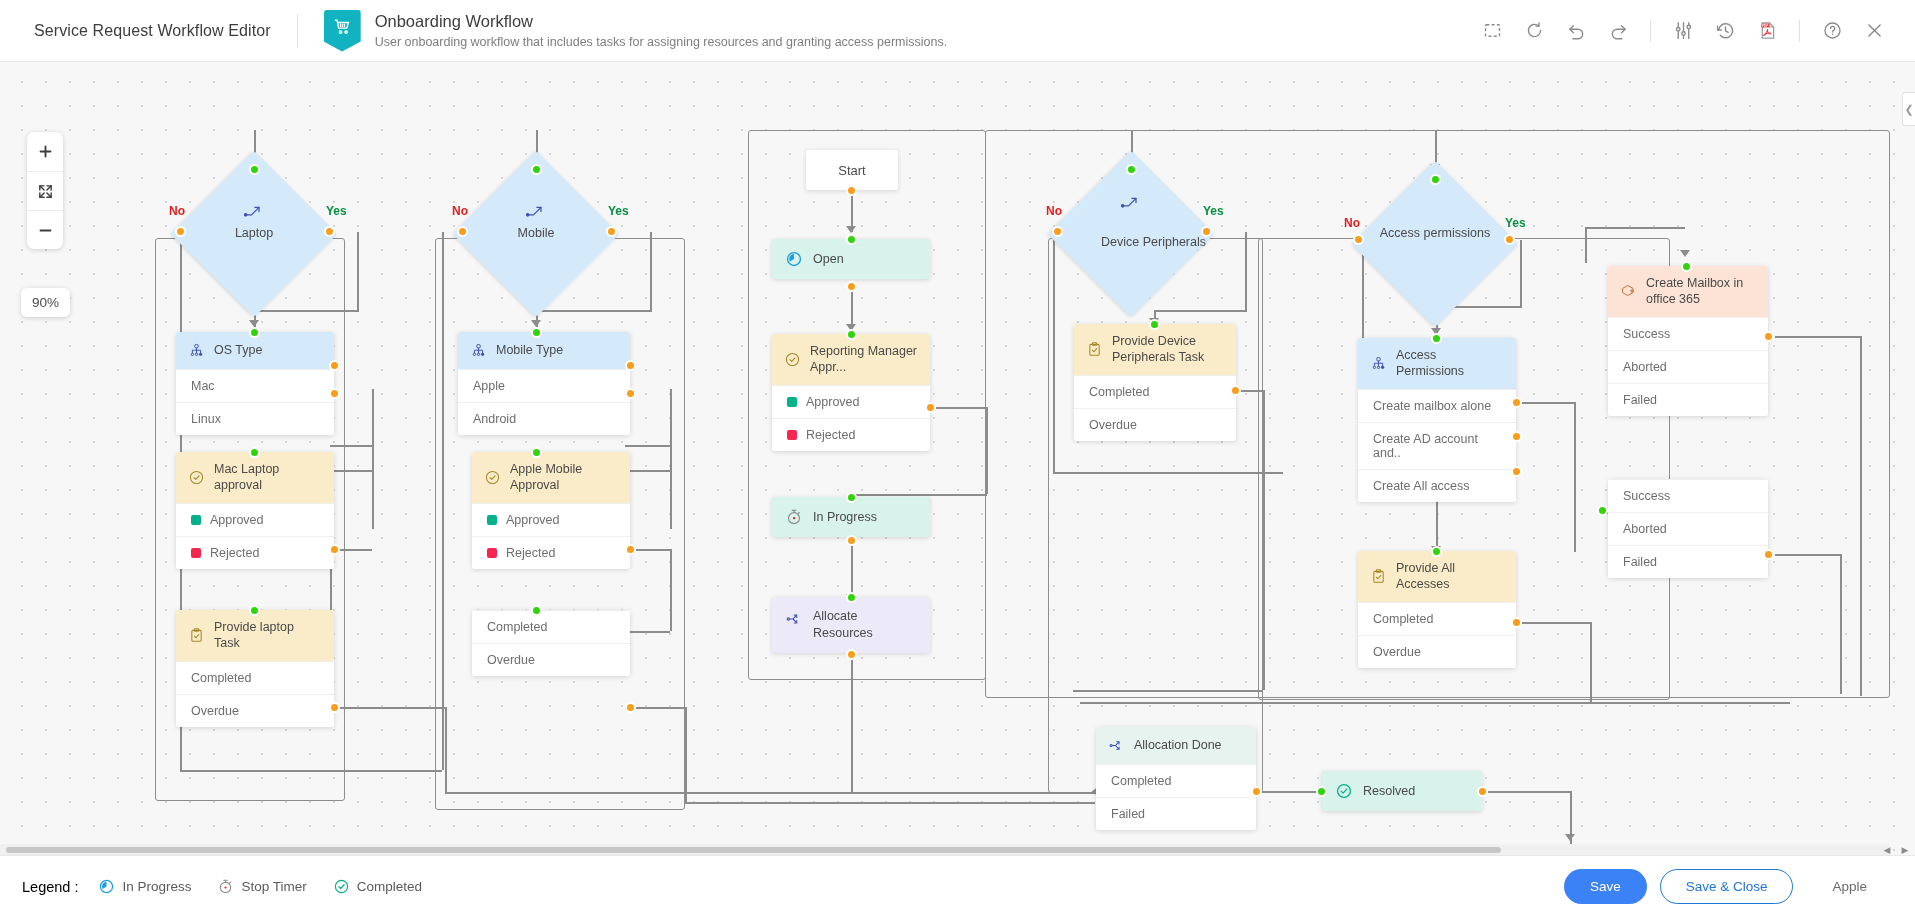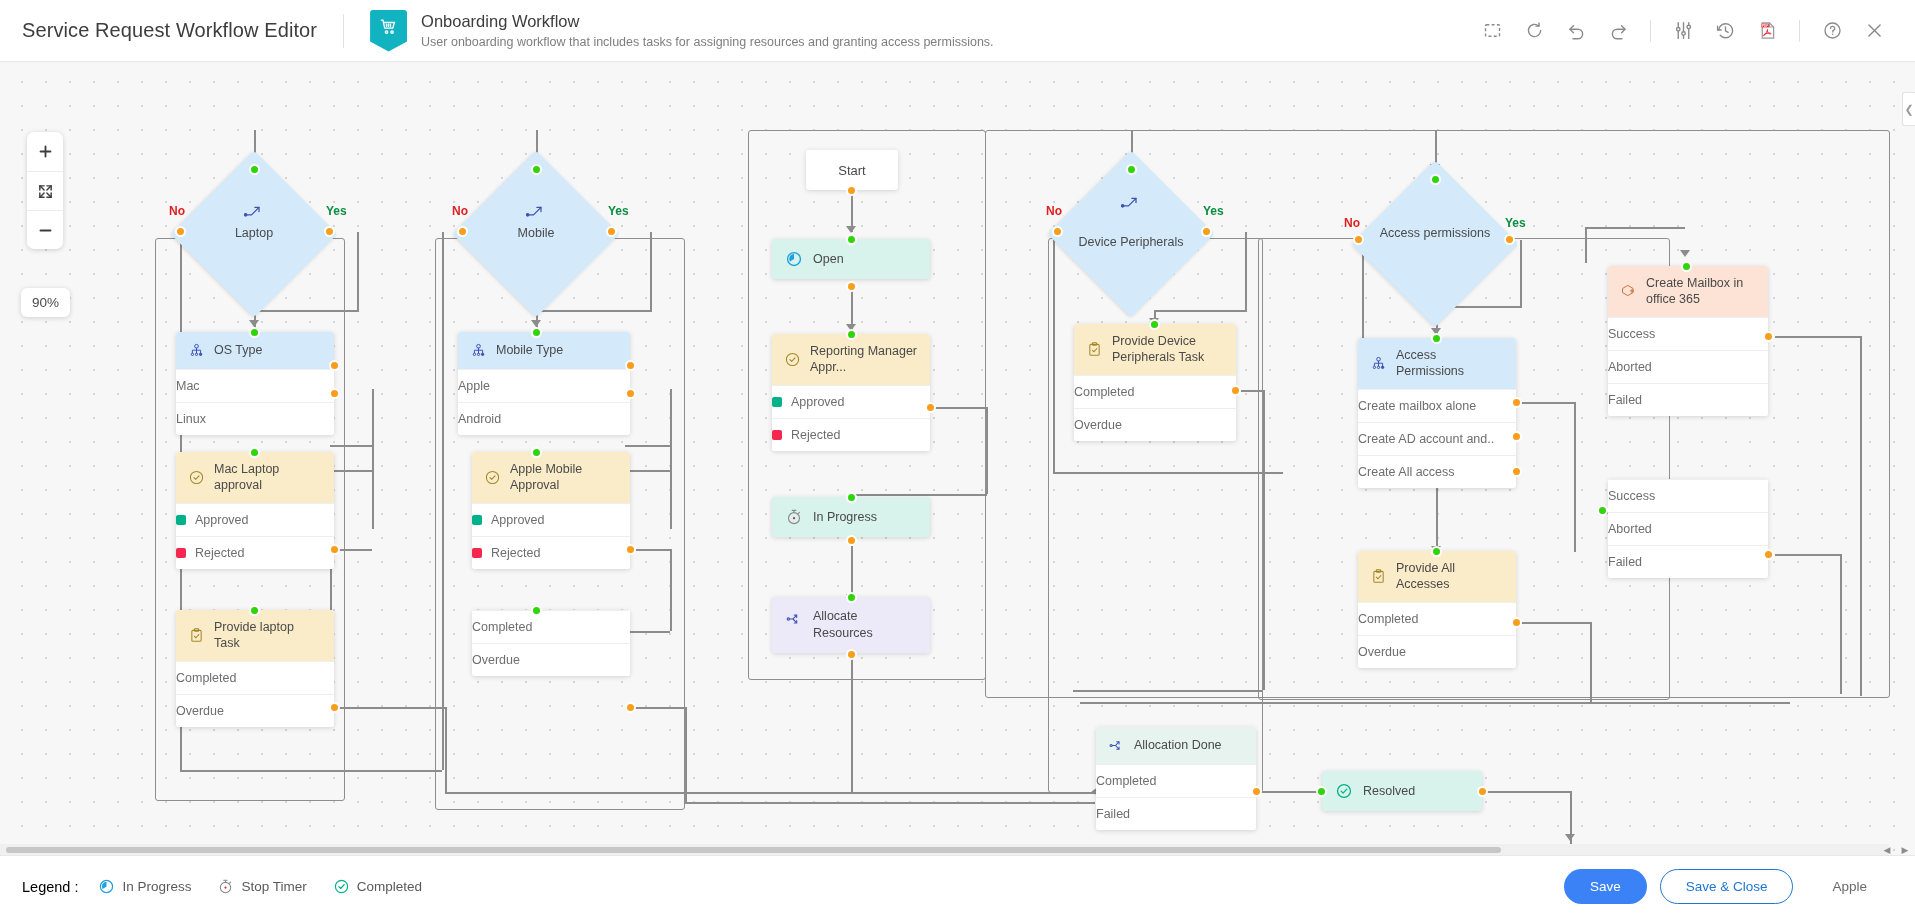--- a/index.html
+++ b/index.html
@@ -10,21 +10,21 @@
     color:#3c3c3c;
     -webkit-font-smoothing:antialiased;
   }
 
   
   .header {
     height:62px; display:flex; align-items:center;
     background:#ffffff; border-bottom:1px solid #e8e8e8;
     padding:0 22px; position:relative; z-index:40;
   }
-  .app-title { font-size:20px; color:#3d3d3d; letter-spacing:.1px; }
+  .app-title { font-size:16px; color:#3d3d3d; letter-spacing:.1px;margin-left:12px; }
   .hdr-sep { width:1px; height:34px; background:#e2e2e2; margin:0 26px; }
   .wf-badge {
     width:37px; height:42px; background:#12b3c0; position:relative;
     clip-path: polygon(0 0, 100% 0, 100% 76%, 50% 100%, 0 76%);
     display:flex; align-items:flex-start; justify-content:center; padding-top:7px;
     border-radius:3px 3px 0 0; flex:none;
   }
   .wf-badge svg { width:19px; height:19px; }
   .wf-text { margin-left:14px; }
   .wf-name { font-size:16.5px; color:#3d3d3d; line-height:1.25; }
@@ -94,21 +94,21 @@
   
   .card {
     position:absolute; background:#fff; border-radius:3px;
     box-shadow:0 1px 5px rgba(0,0,0,.15); overflow:hidden; font-size:12.5px;
   }
   .card-hd { display:flex; align-items:center; gap:9px; padding:10px 12px; line-height:1.25; }
   .card-hd .ico { flex:none; display:flex; align-items:center; }
   .card-hd .ico svg { width:17px; height:17px; }
   .card-hd .txt { color:#4a4a4a; font-size:12.5px; }
   .card-row {
-    padding:9px 0; color:#6e6e6e; border-top:1px solid #efefef;
+    padding:9px 15px; color:#6e6e6e; border-top:1px solid #efefef;
     display:flex; align-items:center; gap:9px; background:#fff; font-size:12.5px;
   }
   .sw { width:10px; height:10px; border-radius:2px; flex:none; }
   .hd-blue { background:#d4eafb; }
   .hd-tan  { background:#faecc8; }
   .hd-peach{ background:#fce3d6; }
   .hd-mint { background:#d8f2ec; }
   .hd-lav  { background:#ece9f8; }
 
   
@@ -396,21 +396,21 @@
     <div class="port orange" style="left:606px; top:164px;"></div>
 
     <div class="diamond" style="left:1072px; top:113px;"></div>
     <div class="diamond-ico" style="left:1121px; top:132px;">
       <svg viewBox="0 0 24 20" fill="none" stroke="currentColor" stroke-width="1.5" stroke-linecap="round" stroke-linejoin="round">
         <path d="M2 14h7l9-9"></path>
           <path d="M13 5h5v5"></path>
           <circle cx="2" cy="14" r="1.4" fill="currentColor"></circle>
         </svg>
     </div>
-    <div class="diamond-lbl" style="left:1056px; top:173px;">Device Peripherals</div>
+    <div class="diamond-lbl" style="left:1056px; top:173px;text-align:right;">Device Peripherals</div>
     <div class="branch-lbl branch-no" style="left:1046px; top:142px;">No</div>
     <div class="branch-lbl branch-yes" style="left:1203px; top:142px;">Yes</div>
     <div class="port green" style="left:1126px; top:102px;"></div>
     <div class="port orange" style="left:1052px; top:164px;"></div>
     <div class="port orange" style="left:1201px; top:164px;"></div>
 
     <div class="diamond" style="left:1376px; top:123px;"></div>
     <div class="diamond-lbl" style="left:1360px; top:164px;">Access permissions</div>
     <div class="branch-lbl branch-no" style="left:1344px; top:154px;">No</div>
     <div class="branch-lbl branch-yes" style="left:1505px; top:154px;">Yes</div>

